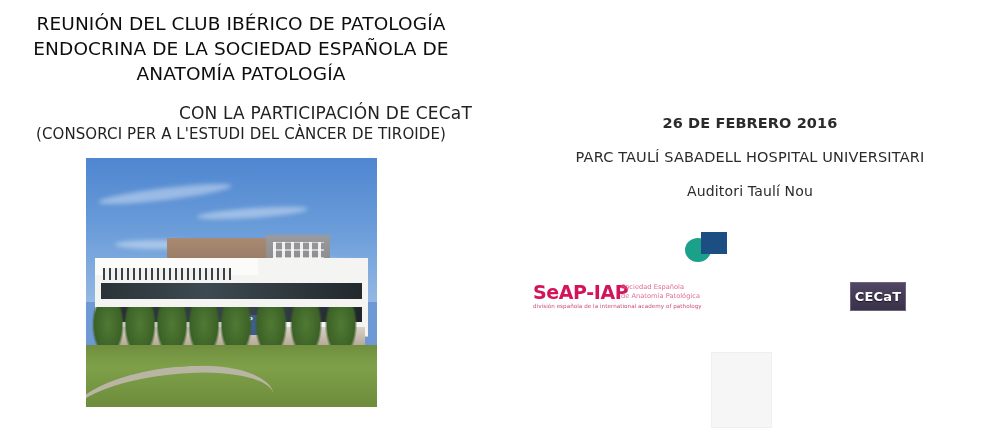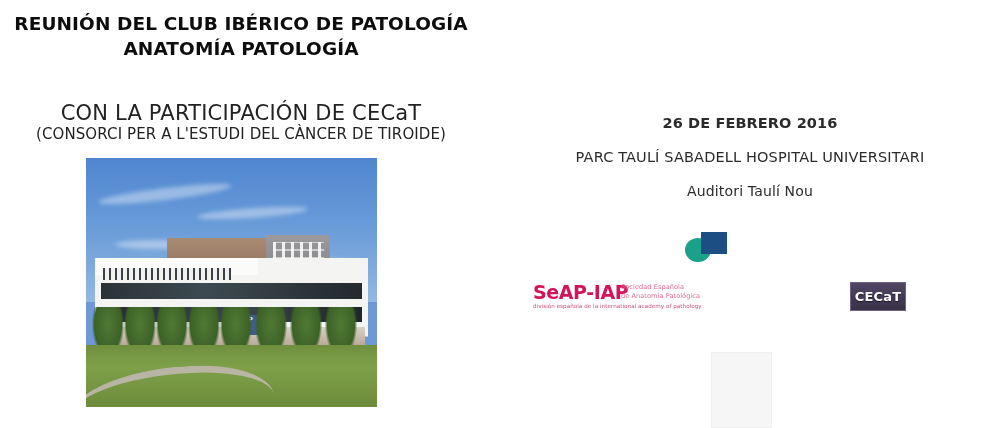--- a/index.html
+++ b/index.html
@@ -24,41 +24,42 @@
     width: 482px;
     height: 428px;
   }
 
   #event-title {
     position: absolute;
     left: 10px;
     top: 11px;
     width: 462px;
     text-align: center;
-    font-weight: bold;
+    font-weight: normal;
     font-size: 18.5px;
     line-height: 25px;
     letter-spacing: 0.1px;
     color: #0d0d0d;
   }
   #event-title .title-line { display: block; white-space: nowrap; }
 
   #participation-block {
     position: absolute;
     left: 10px;
     top: 103px;
     width: 462px;
     text-align: center;
     color: #222222;
   }
   #participation-main {
     display: block;
-    font-size: 21px;
+    font-size: 17px;
     line-height: 21px;
     letter-spacing: 0.2px;
+    text-align: right;
   }
   #participation-sub {
     display: block;
     font-size: 15px;
     line-height: 20px;
     letter-spacing: 0.1px;
   }
 
   
   #venue-photo {
@@ -319,20 +320,21 @@
     box-sizing: border-box;
   }
 </style>
 </head>
 <body>
 
 <div id="left-column">
 
   <div id="event-title">
     <span class="title-line">REUNIÓN DEL CLUB IBÉRICO DE PATOLOGÍA</span>
+    <span class="title-line">ENDOCRINA DE LA SOCIEDAD ESPAÑOLA DE</span>
     <span class="title-line">ANATOMÍA PATOLOGÍA</span>
   </div>
 
   <div id="participation-block">
     <span id="participation-main">CON LA PARTICIPACIÓN DE CECaT</span>
     <span id="participation-sub">(CONSORCI PER A L'ESTUDI DEL CÀNCER DE TIROIDE)</span>
   </div>
 
   <div id="venue-photo">
     <div class="ph-sky"></div>

